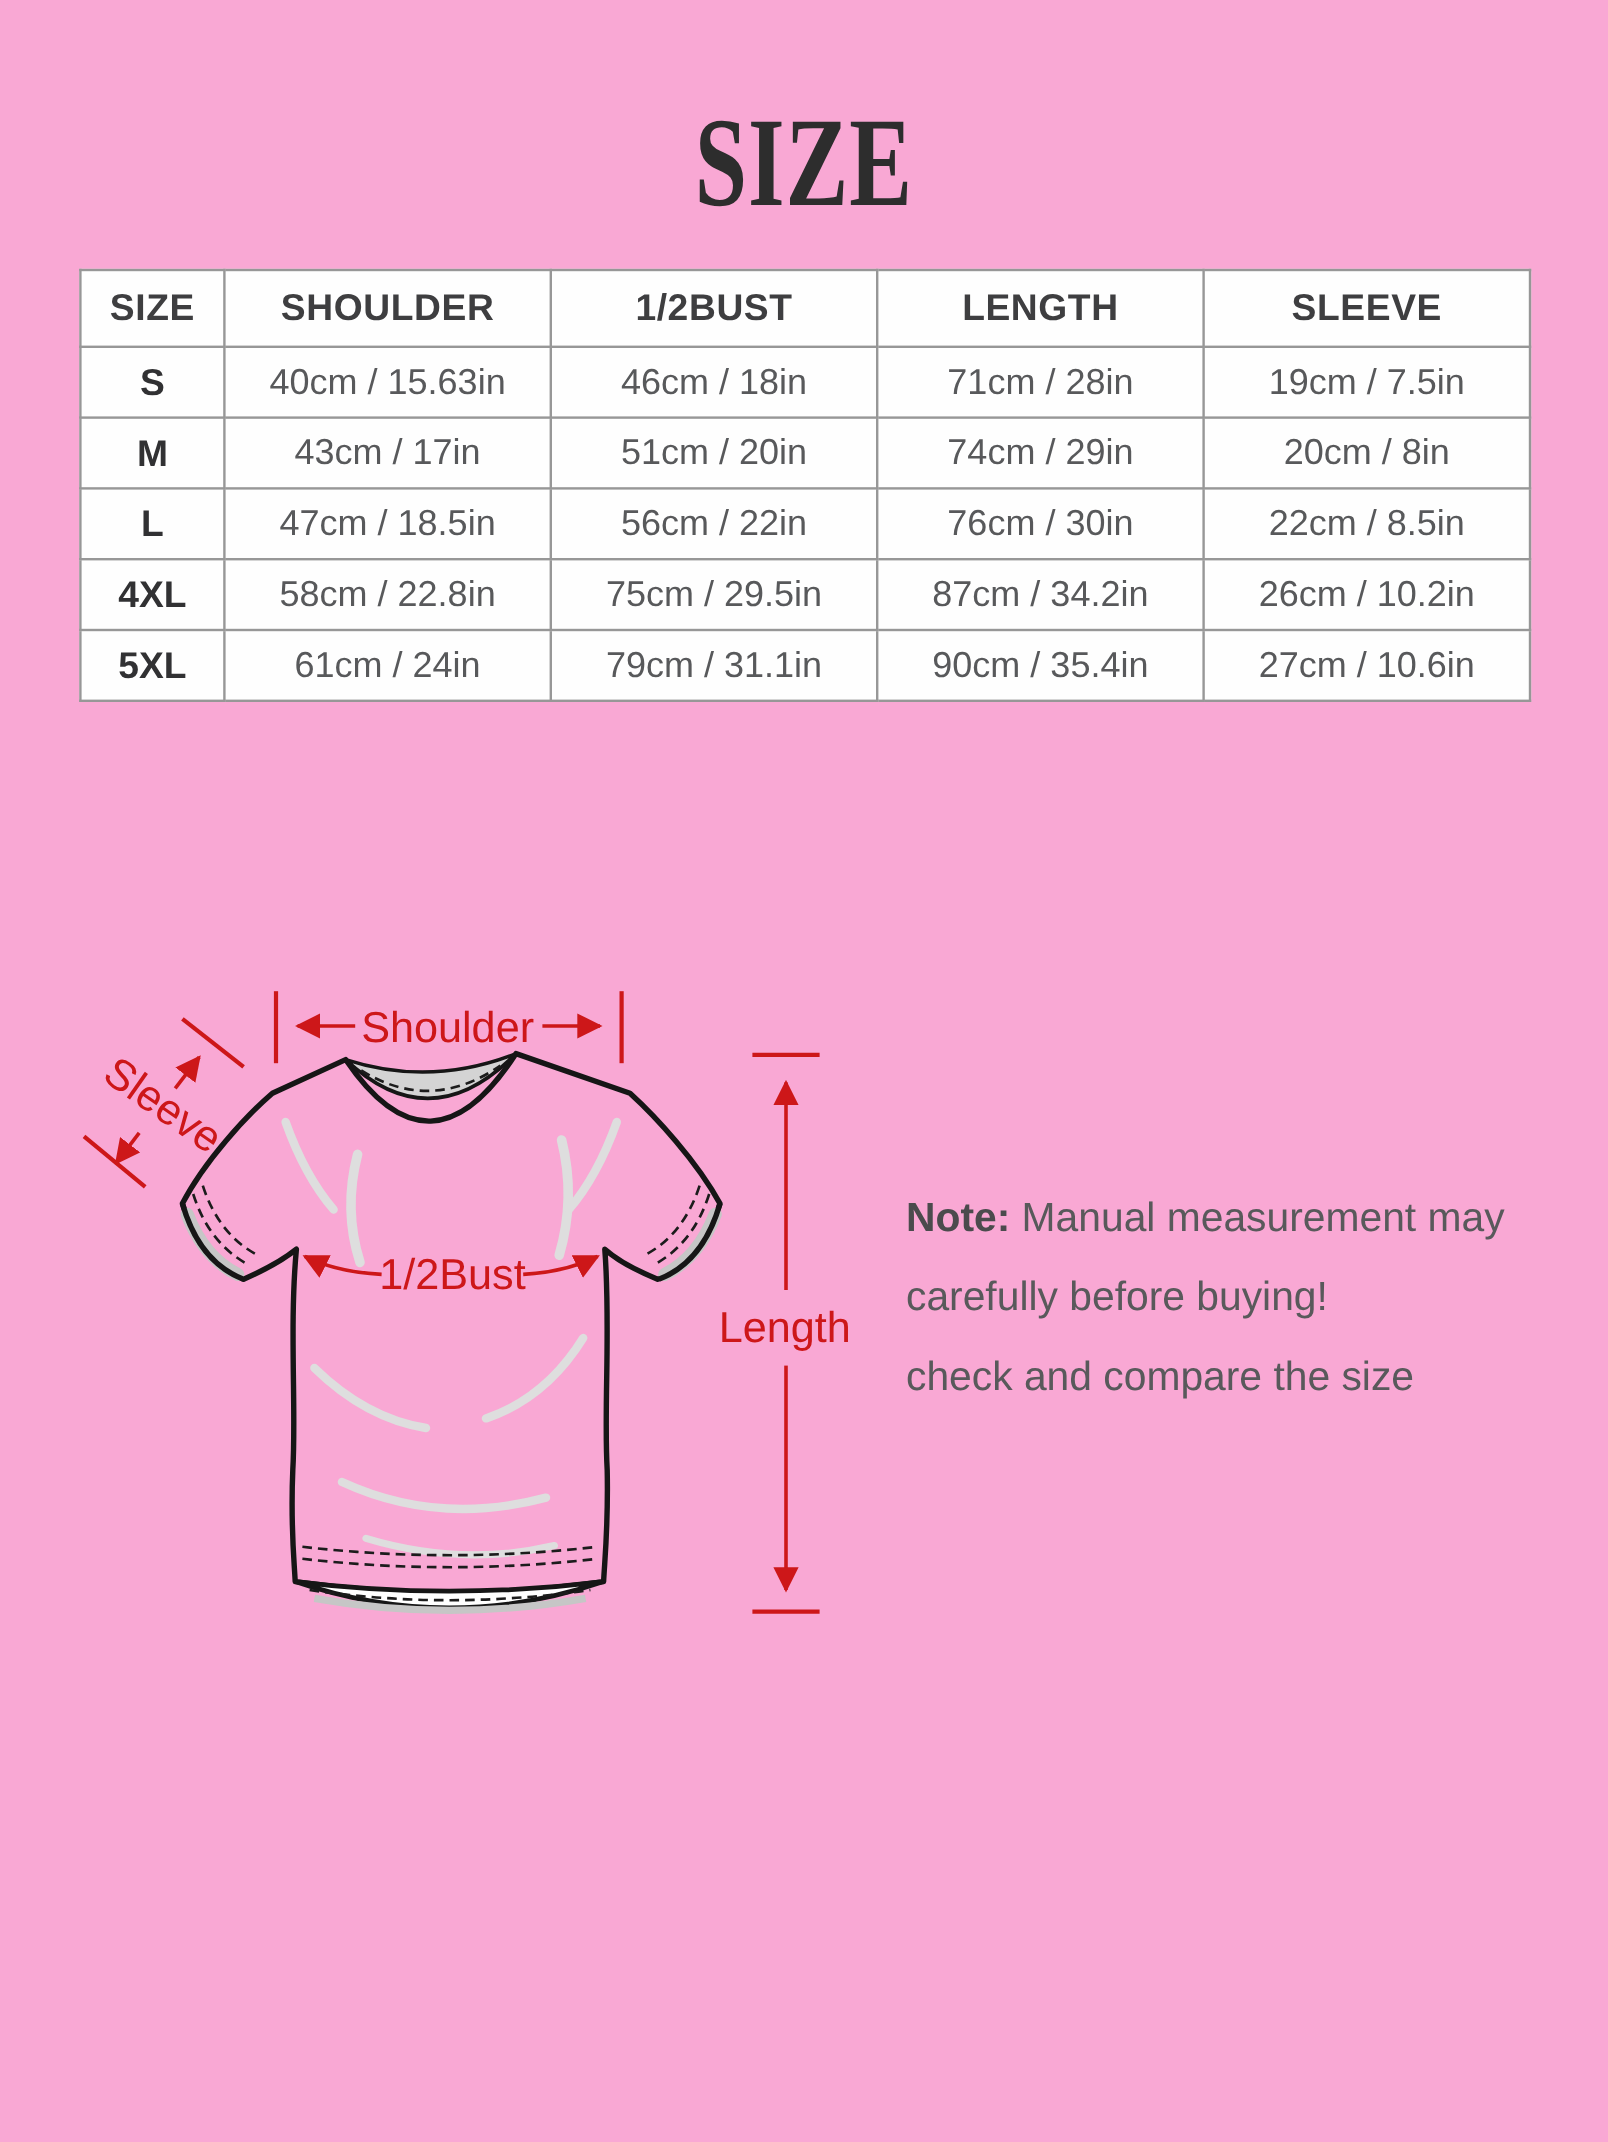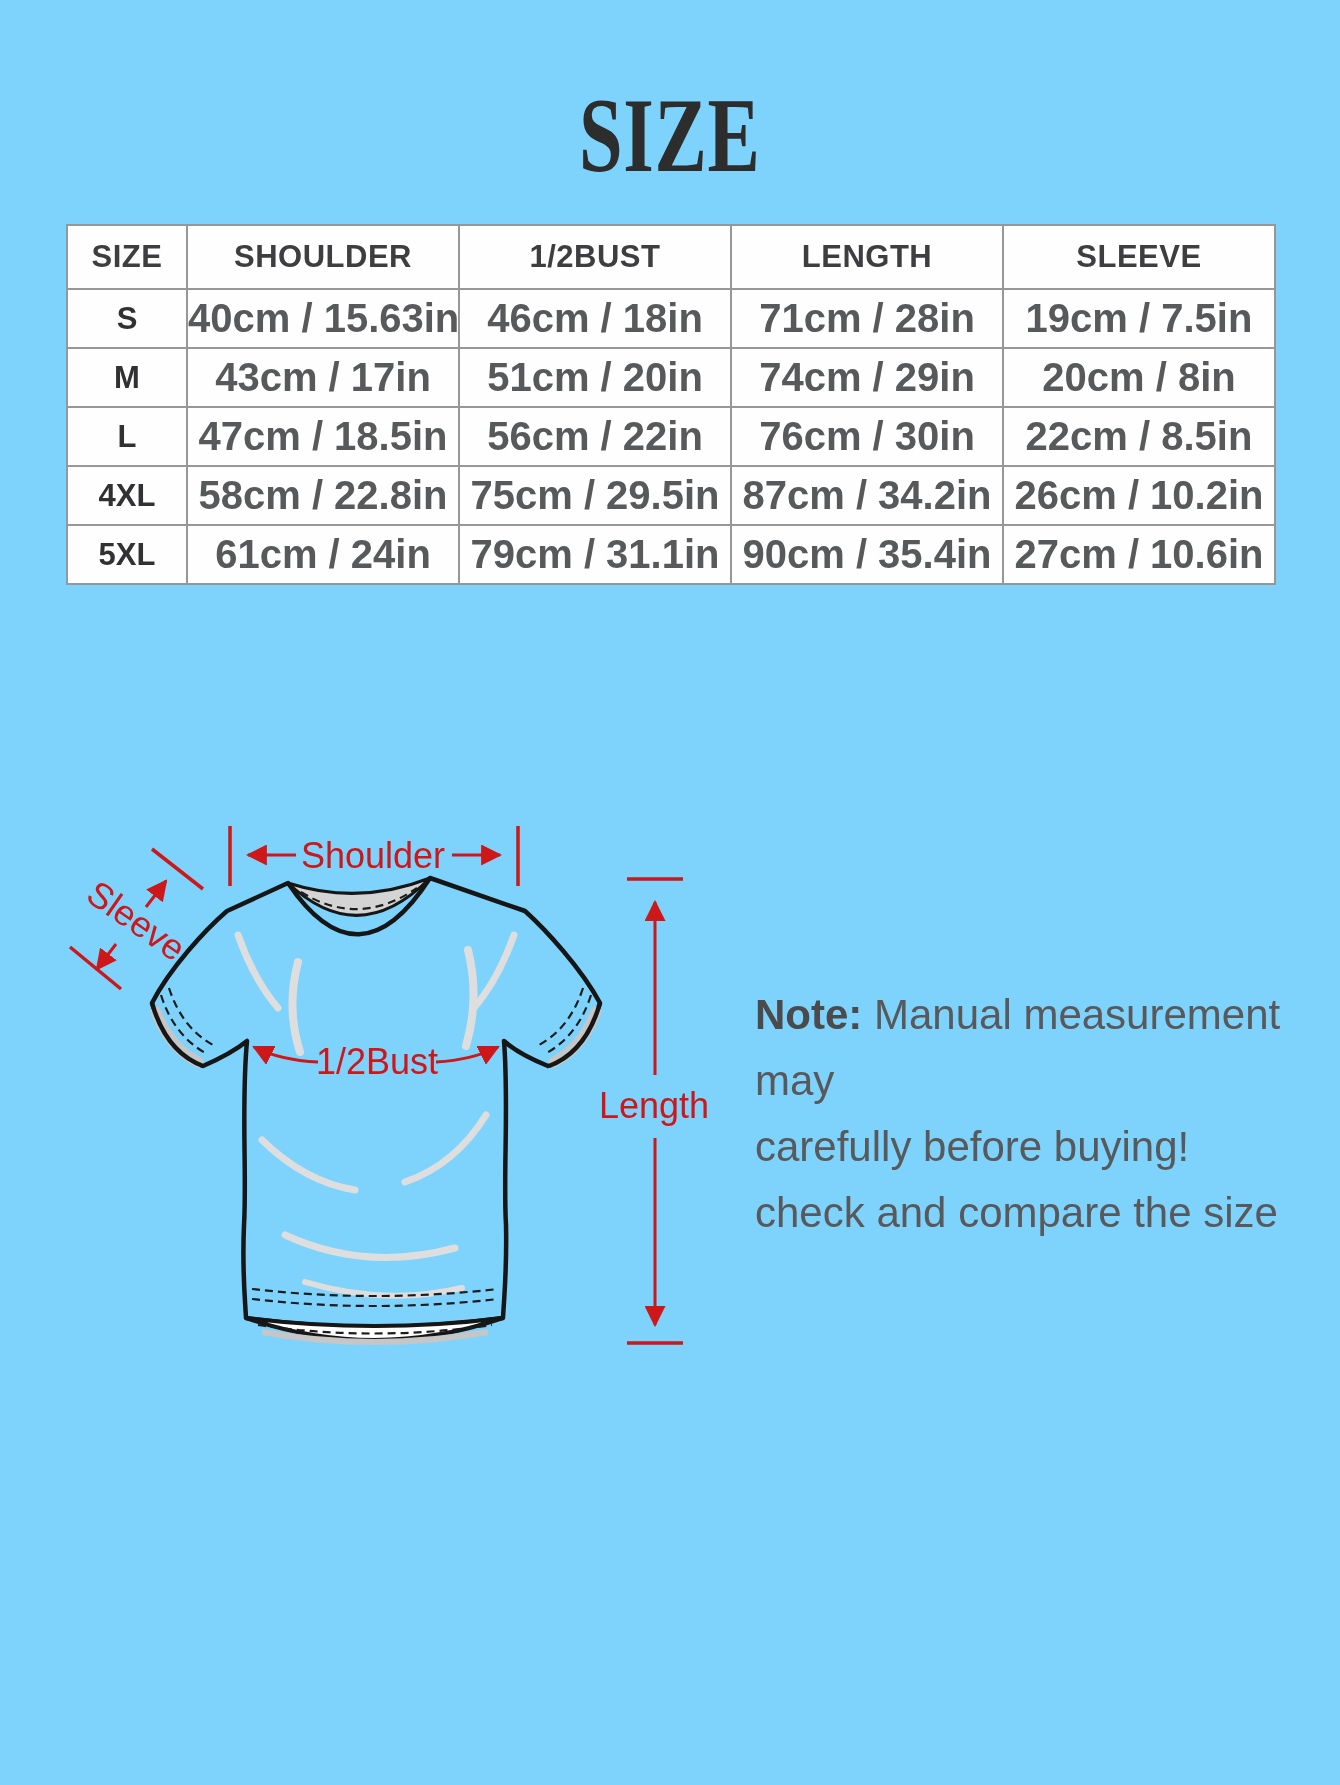--- a/index.html
+++ b/index.html
@@ -1,44 +1,44 @@
 <!DOCTYPE html>
 <html><head>
 <meta charset="utf-8">
 <style>
   html,body{margin:0;padding:0;}
   body{background:#ffffff;font-family:"Liberation Sans", sans-serif;}
-  #page{position:relative;width:1340px;height:1785px;background:#7dd3fc;overflow:hidden;}
+  #page{position:relative;width:1340px;height:1785px;background:#f9a8d4;overflow:hidden;}
 
   
   #title-wrap{position:absolute;left:0;top:86px;width:1340px;text-align:center;}
   #title{display:inline-block;font-family:"Liberation Serif", serif;font-weight:bold;
          font-size:106px;line-height:100px;color:#2d2d2d;letter-spacing:1px;
          transform:scaleX(0.74);transform-origin:center;}
 
   
   table#size-table{position:absolute;left:66px;top:224px;width:1208px;
          border-collapse:collapse;table-layout:fixed;background:#fefefe;}
   #size-table td,#size-table th{border:2px solid #979797;text-align:center;vertical-align:middle;
          padding:0;overflow:hidden;white-space:nowrap;}
   #size-table th{height:62px;font-size:31px;font-weight:bold;color:#3e3e40;letter-spacing:0.5px;}
-  #size-table td{height:57px;font-size:40px;color:#58595b;font-weight:bold;}
+  #size-table td{height:57px;font-size:30px;color:#58595b;}
   #size-table td.size-col{font-weight:bold;color:#313133;font-size:31px;}
 
   
   #diagram{position:absolute;left:0;top:0;pointer-events:none;}
   .dim-line{stroke:#cd1719;stroke-width:3;fill:none;}
   .dim-tick{stroke:#cd1719;stroke-width:3.5;fill:none;}
   .dim-text{fill:#cd1719;font-family:"Liberation Sans", sans-serif;font-size:36px;}
   .shirt-stroke{stroke:#161616;fill:none;}
   .stitch{stroke:#1c1c1c;stroke-width:2.2;fill:none;stroke-dasharray:8 5;}
   .wrinkle{stroke:#dedede;fill:none;stroke-linecap:round;}
 
   
-  #note{position:absolute;left:755px;top:982px;width:560px;font-size:42px;line-height:66px;color:#59595b;}
+  #note{position:absolute;left:755px;top:982px;width:560px;font-size:34px;line-height:66px;color:#59595b;}
   #note .note-prefix{font-weight:bold;color:#4b4b4d;}
 </style>
 </head>
 <body>
 
 <div id="page">
 
   <div id="title-wrap">
     <div id="title">SIZE</div>
   </div>

